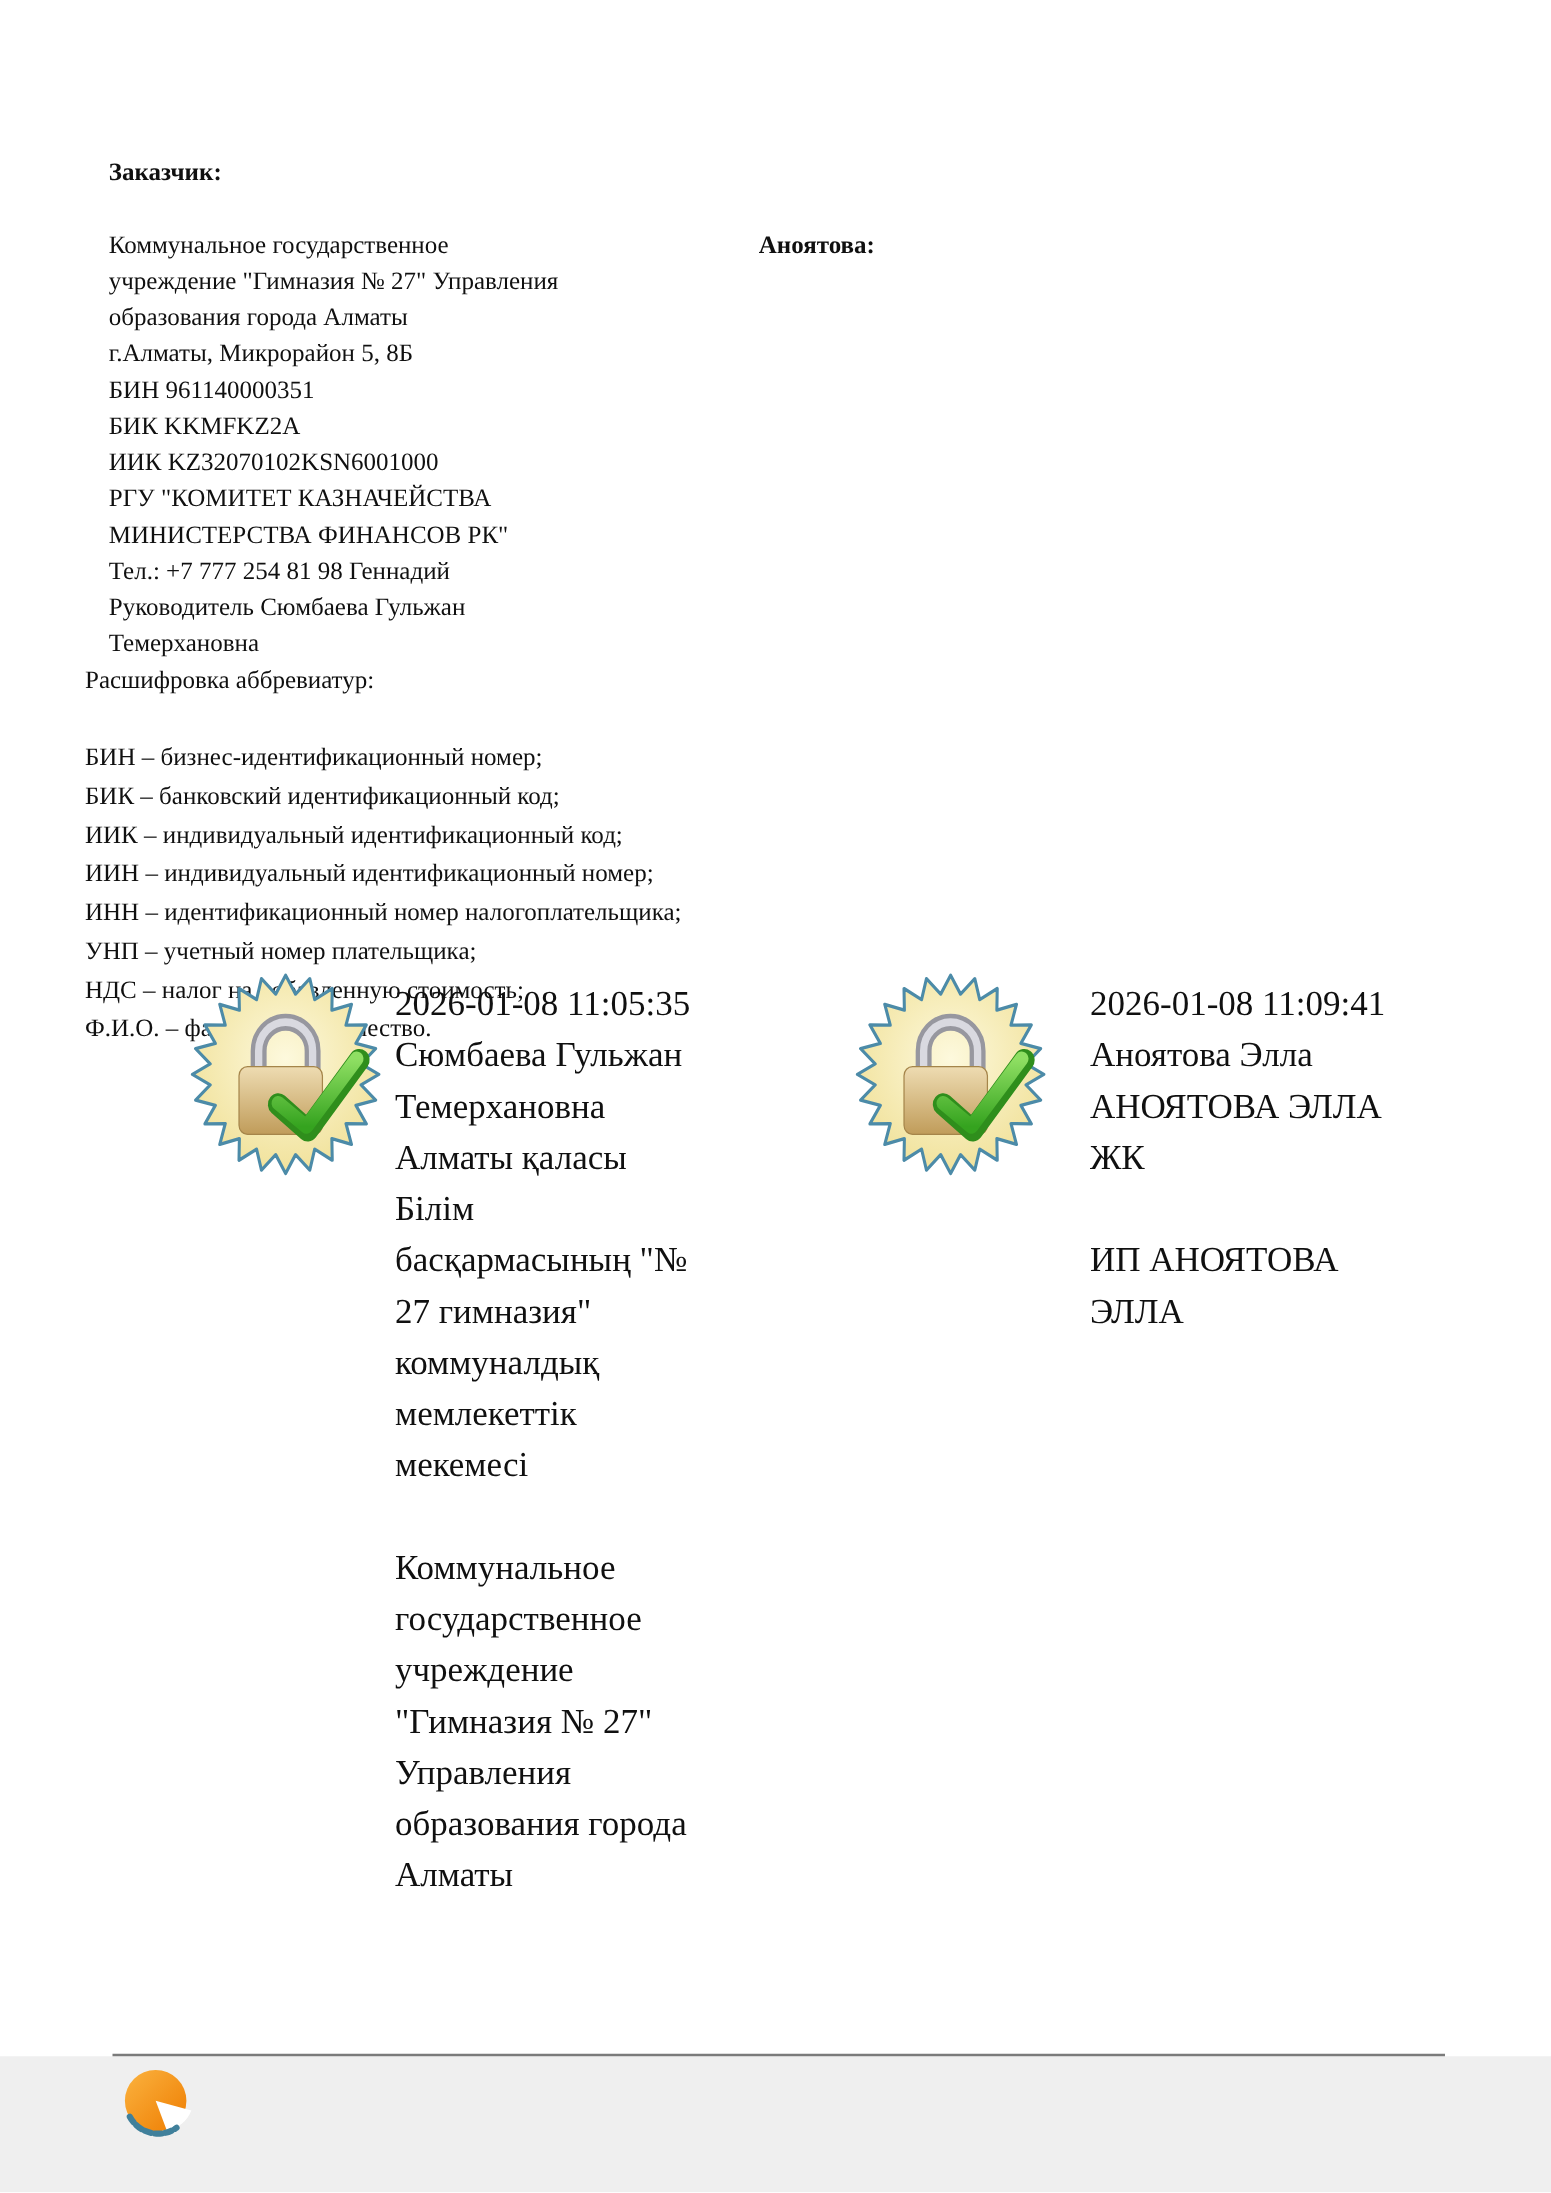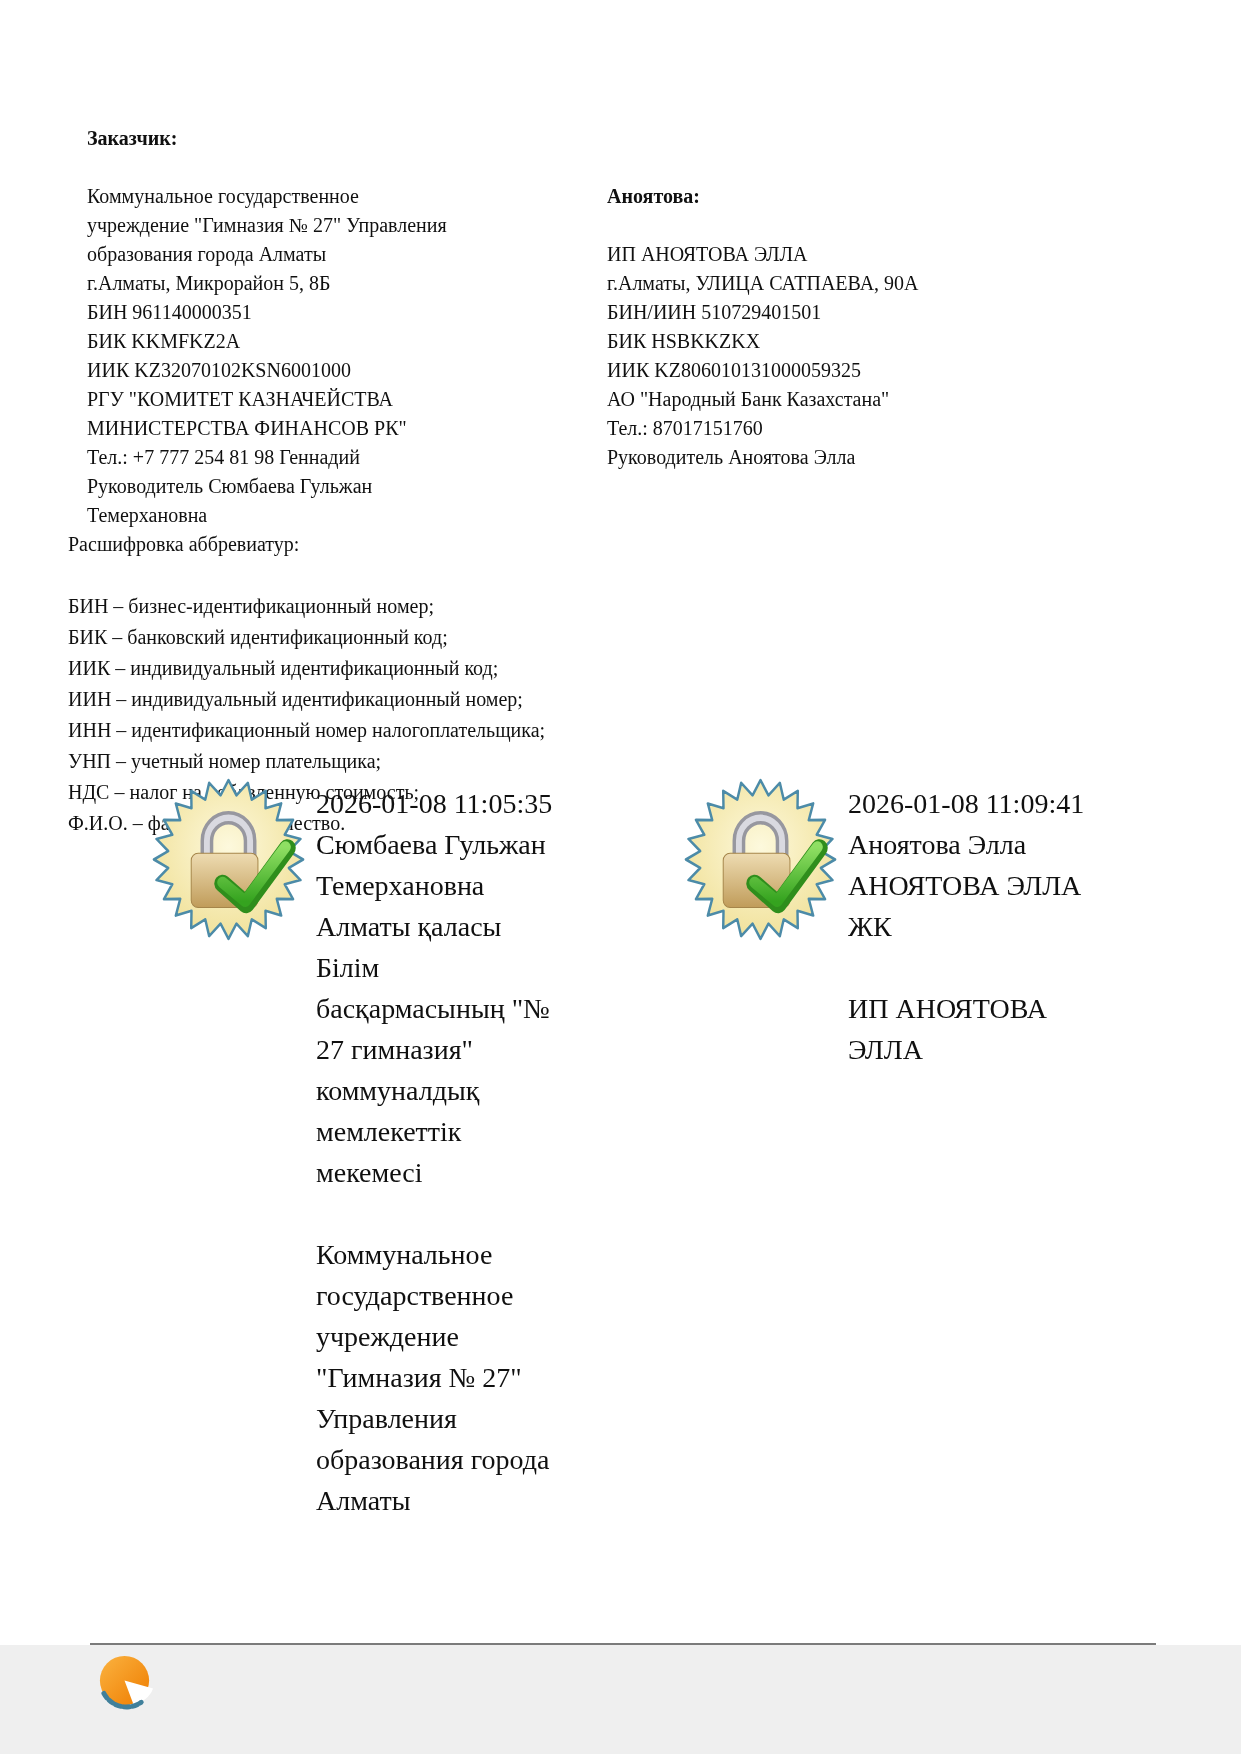--- a/index.html
+++ b/index.html
@@ -5,21 +5,21 @@
   html,body{margin:0;padding:0;background:#fff;}
   .page{position:relative;width:1241px;height:1754px;background:#ffffff;overflow:hidden;
         font-family:"Liberation Serif","DejaVu Serif",serif;color:#101010;padding-left:30px;}
   .block{position:absolute;font-size:20px;line-height:29px;white-space:pre-line;}
   .block .title{font-weight:bold;}
   .customer{left:87px;top:95px;width:528px;}
   .supplier{left:607px;top:153px;width:505px;}
   .abbr{left:68px;top:498px;width:660px;line-height:31px;}
   .sig-text{position:absolute;font-size:28px;line-height:41px;}
   .sig-text.s-left{left:316px;top:783px;width:238px;}
-  .sig-text.s-right{left:848px;top:783px;width:238px;}
+  .sig-text.s-right{left:872px;top:783px;width:238px;}
   .seal{position:absolute;width:157px;height:167px;}
   .seal.s-left{left:150px;top:776px;}
   .seal.s-right{left:682px;top:776px;}
   .footer-band{position:absolute;left:0;top:1645px;width:1241px;height:109px;background:#efefef;}
   .footer-rule{position:absolute;left:90px;top:1643px;width:1066px;height:2px;background:#7b7b7b;}
   .footer-logo{position:absolute;left:94px;top:1654px;width:63px;height:63px;}
   .footer-text{position:absolute;left:163px;top:1651px;width:920px;font-size:19.5px;line-height:29px;}
   .defs-holder{position:absolute;width:0;height:0;overflow:hidden;}
 </style>
 </head>
@@ -48,21 +48,20 @@
 
 <div class="page">
 
   <section class="block customer">
     <div class="title">Заказчик:</div>
     <div>Коммунальное государственное<br>учреждение "Гимназия № 27" Управления<br>образования города Алматы<br>г.Алматы, Микрорайон 5, 8Б<br>БИН 961140000351<br>БИК KKMFKZ2A<br>ИИК KZ32070102KSN6001000<br>РГУ "КОМИТЕТ КАЗНАЧЕЙСТВА<br>МИНИСТЕРСТВА ФИНАНСОВ РК"<br>Тел.: +7 777 254 81 98 Геннадий<br>Руководитель Сюмбаева Гульжан<br>Темерхановна</div>
   </section>
 
   <section class="block supplier">
     <div class="title">Аноятова:</div>
-    <div>ИП АНОЯТОВА ЭЛЛА<br>г.Алматы, УЛИЦА САТПАЕВА, 90А<br>БИН/ИИН 510729401501<br>БИК HSBKKZKX<br>ИИК KZ806010131000059325<br>АО "Народный Банк Казахстана"<br>Тел.: 87017151760<br>Руководитель Аноятова Элла</div>
   </section>
 
   <section class="block abbr">
     <div>Расшифровка аббревиатур:</div>
     <div>БИН – бизнес-идентификационный номер;<br>БИК – банковский идентификационный код;<br>ИИК – индивидуальный идентификационный код;<br>ИИН – индивидуальный идентификационный номер;<br>ИНН – идентификационный номер налогоплательщика;<br>УНП – учетный номер плательщика;<br>НДС – налог на добавленную стоимость;<br>Ф.И.О. – фамилия имя отчество.</div>
   </section>
 
   <svg class="seal s-left" viewBox="0 0 160 160" preserveAspectRatio="none">
     <polygon class="star-poly" fill="url(#sealFill)" stroke="#4c8ba8" stroke-width="2.5" stroke-linejoin="round" points="80.0,4.0 88.1,18.5 99.7,6.6 103.7,22.7 118.0,14.2 117.7,30.8 133.7,26.3 129.2,42.3 145.8,42.0 137.3,56.3 153.4,60.3 141.5,71.9 156.0,80.0 141.5,88.1 153.4,99.7 137.3,103.7 145.8,118.0 129.2,117.7 133.7,133.7 117.7,129.2 118.0,145.8 103.7,137.3 99.7,153.4 88.1,141.5 80.0,156.0 71.9,141.5 60.3,153.4 56.3,137.3 42.0,145.8 42.3,129.2 26.3,133.7 30.8,117.7 14.2,118.0 22.7,103.7 6.6,99.7 18.5,88.1 4.0,80.0 18.5,71.9 6.6,60.3 22.7,56.3 14.2,42.0 30.8,42.3 26.3,26.3 42.3,30.8 42.0,14.2 56.3,22.7 60.3,6.6 71.9,18.5"></polygon>
     <path d="M58 80 V62 a22 22 0 0 1 44 0 V80" fill="none" stroke="#97979f" stroke-width="13"></path>

